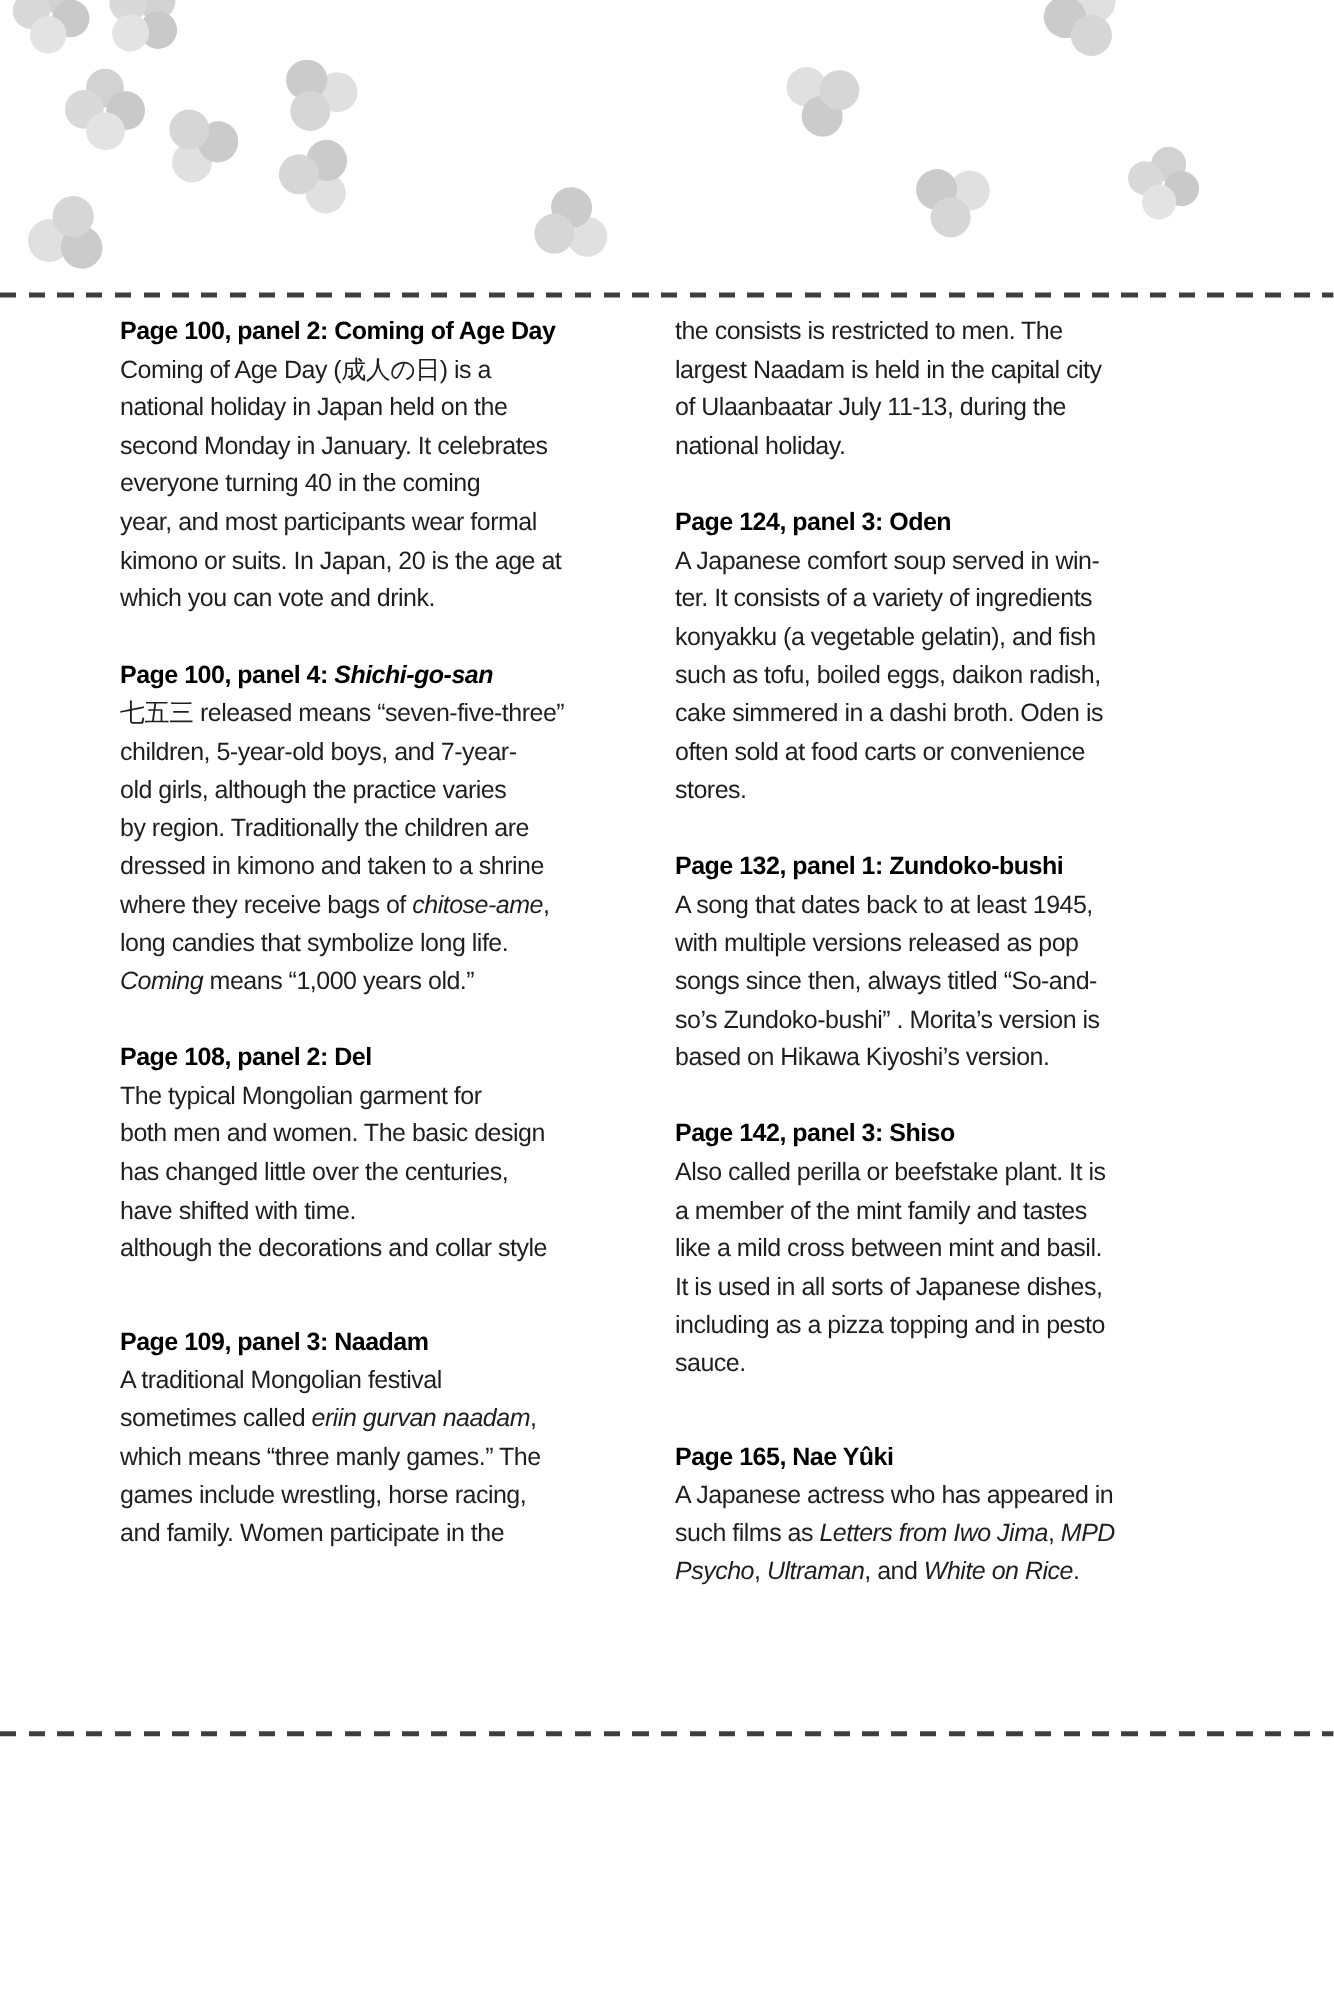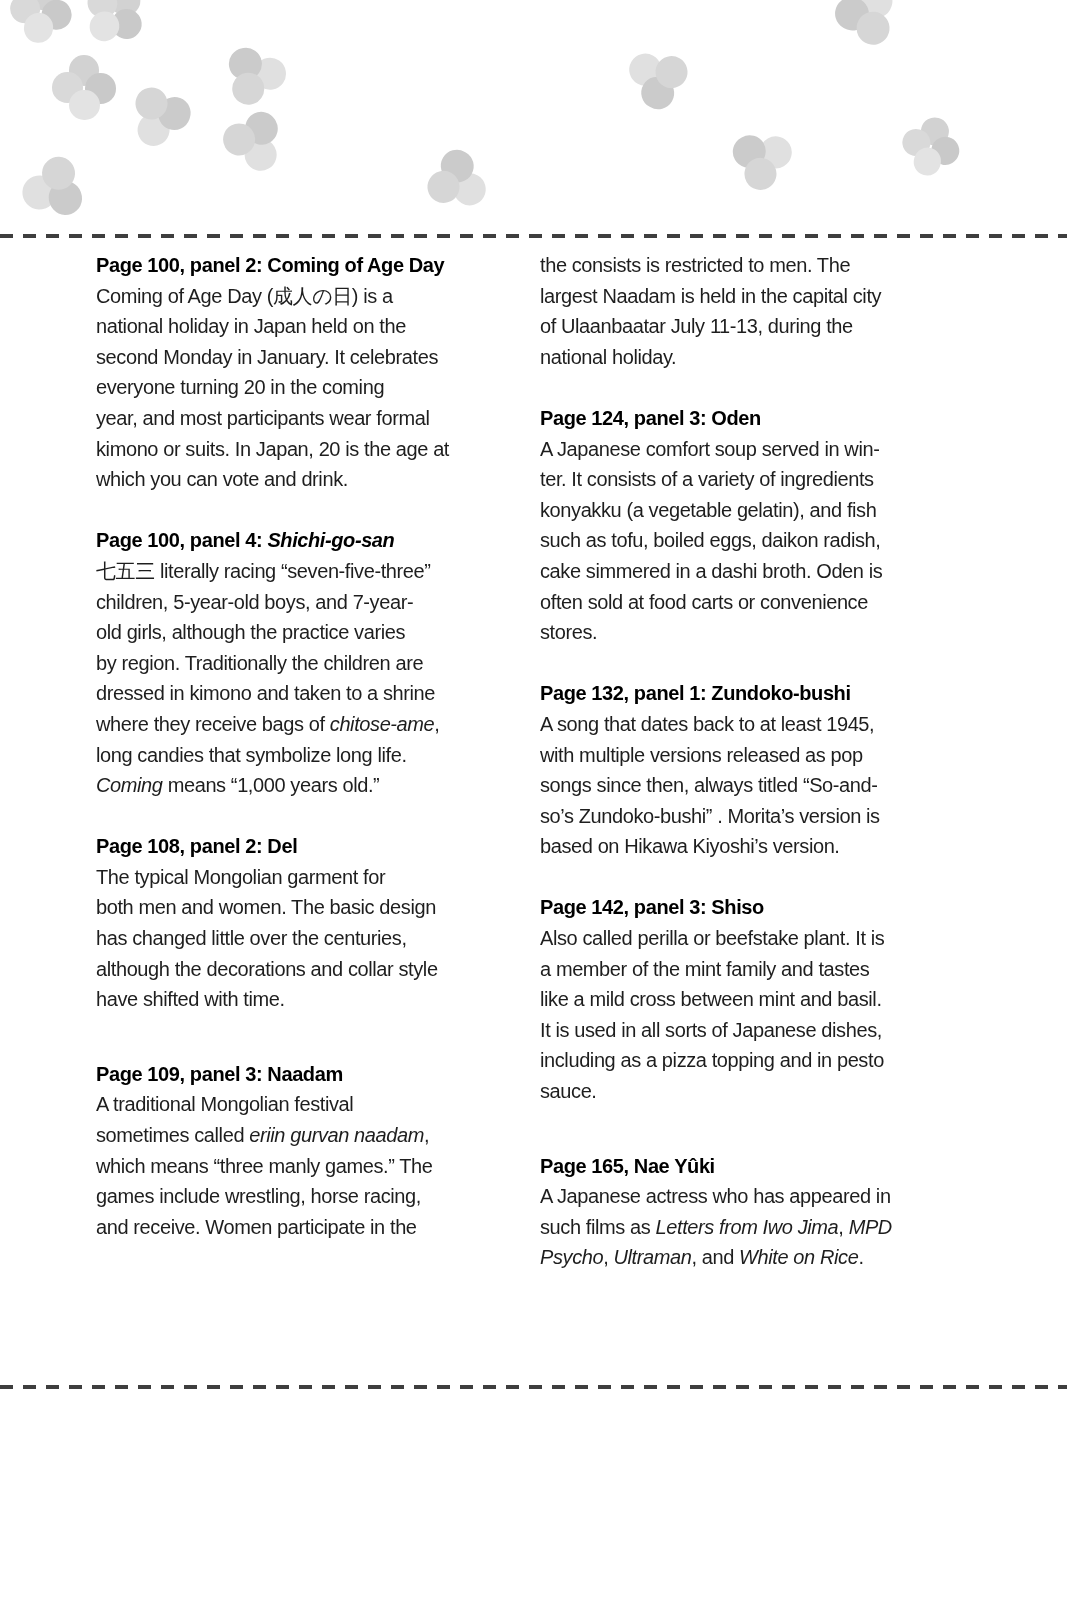--- a/index.html
+++ b/index.html
@@ -107,51 +107,51 @@
       </div>
     </div>
   <div class="divider top"></div>
   <div class="content">
       <div class="col">
         <div class="note">
           <div class="line header"><span>Page 100, panel 2: Coming of Age Day</span></div>
           <div class="line"><span>Coming of Age Day (成人の日) is a</span></div>
           <div class="line"><span>national holiday in Japan held on the</span></div>
           <div class="line"><span>second Monday in January. It celebrates</span></div>
-          <div class="line"><span>everyone turning 20 in the coming</span></div>
+          <div class="line"><span>everyone turning 40 in the coming</span></div>
           <div class="line"><span>year, and most participants wear formal</span></div>
           <div class="line"><span>kimono or suits. In Japan, 20 is the age at</span></div>
           <div class="line"><span>which you can vote and drink.</span></div>
         </div>
         <div class="note">
           <div class="line header"><span>Page 100, panel 4: </span><span class="s-i">Shichi-go-san</span></div>
-          <div class="line"><span>七五三 literally racing “seven-five-three”</span></div>
+          <div class="line"><span>七五三 released means “seven-five-three”</span></div>
           <div class="line"><span>children, 5-year-old boys, and 7-year-</span></div>
           <div class="line"><span>old girls, although the practice varies</span></div>
           <div class="line"><span>by region. Traditionally the children are</span></div>
           <div class="line"><span>dressed in kimono and taken to a shrine</span></div>
           <div class="line"><span>where they receive bags of </span><span class="s-i">chitose-ame</span><span>,</span></div>
           <div class="line"><span>long candies that symbolize long life.</span></div>
           <div class="line"><span class="s-i">Coming</span><span> means “1,000 years old.”</span></div>
         </div>
         <div class="note">
           <div class="line header"><span>Page 108, panel 2: Del</span></div>
           <div class="line"><span>The typical Mongolian garment for</span></div>
           <div class="line"><span>both men and women. The basic design</span></div>
           <div class="line"><span>has changed little over the centuries,</span></div>
+          <div class="line"><span>have shifted with time.</span></div>
           <div class="line"><span>although the decorations and collar style</span></div>
-          <div class="line"><span>have shifted with time.</span></div>
         </div>
         <div class="note">
           <div class="line header"><span>Page 109, panel 3: Naadam</span></div>
           <div class="line"><span>A traditional Mongolian festival</span></div>
           <div class="line"><span>sometimes called </span><span class="s-i">eriin gurvan naadam</span><span>,</span></div>
           <div class="line"><span>which means “three manly games.” The</span></div>
           <div class="line"><span>games include wrestling, horse racing,</span></div>
-          <div class="line"><span>and receive. Women participate in the</span></div>
+          <div class="line"><span>and family. Women participate in the</span></div>
         </div>
       </div>
       <div class="col">
         <div class="note">
           <div class="line"><span>the consists is restricted to men. The</span></div>
           <div class="line"><span>largest Naadam is held in the capital city</span></div>
           <div class="line"><span>of Ulaanbaatar July 11-13, during the</span></div>
           <div class="line"><span>national holiday.</span></div>
         </div>
         <div class="note">

